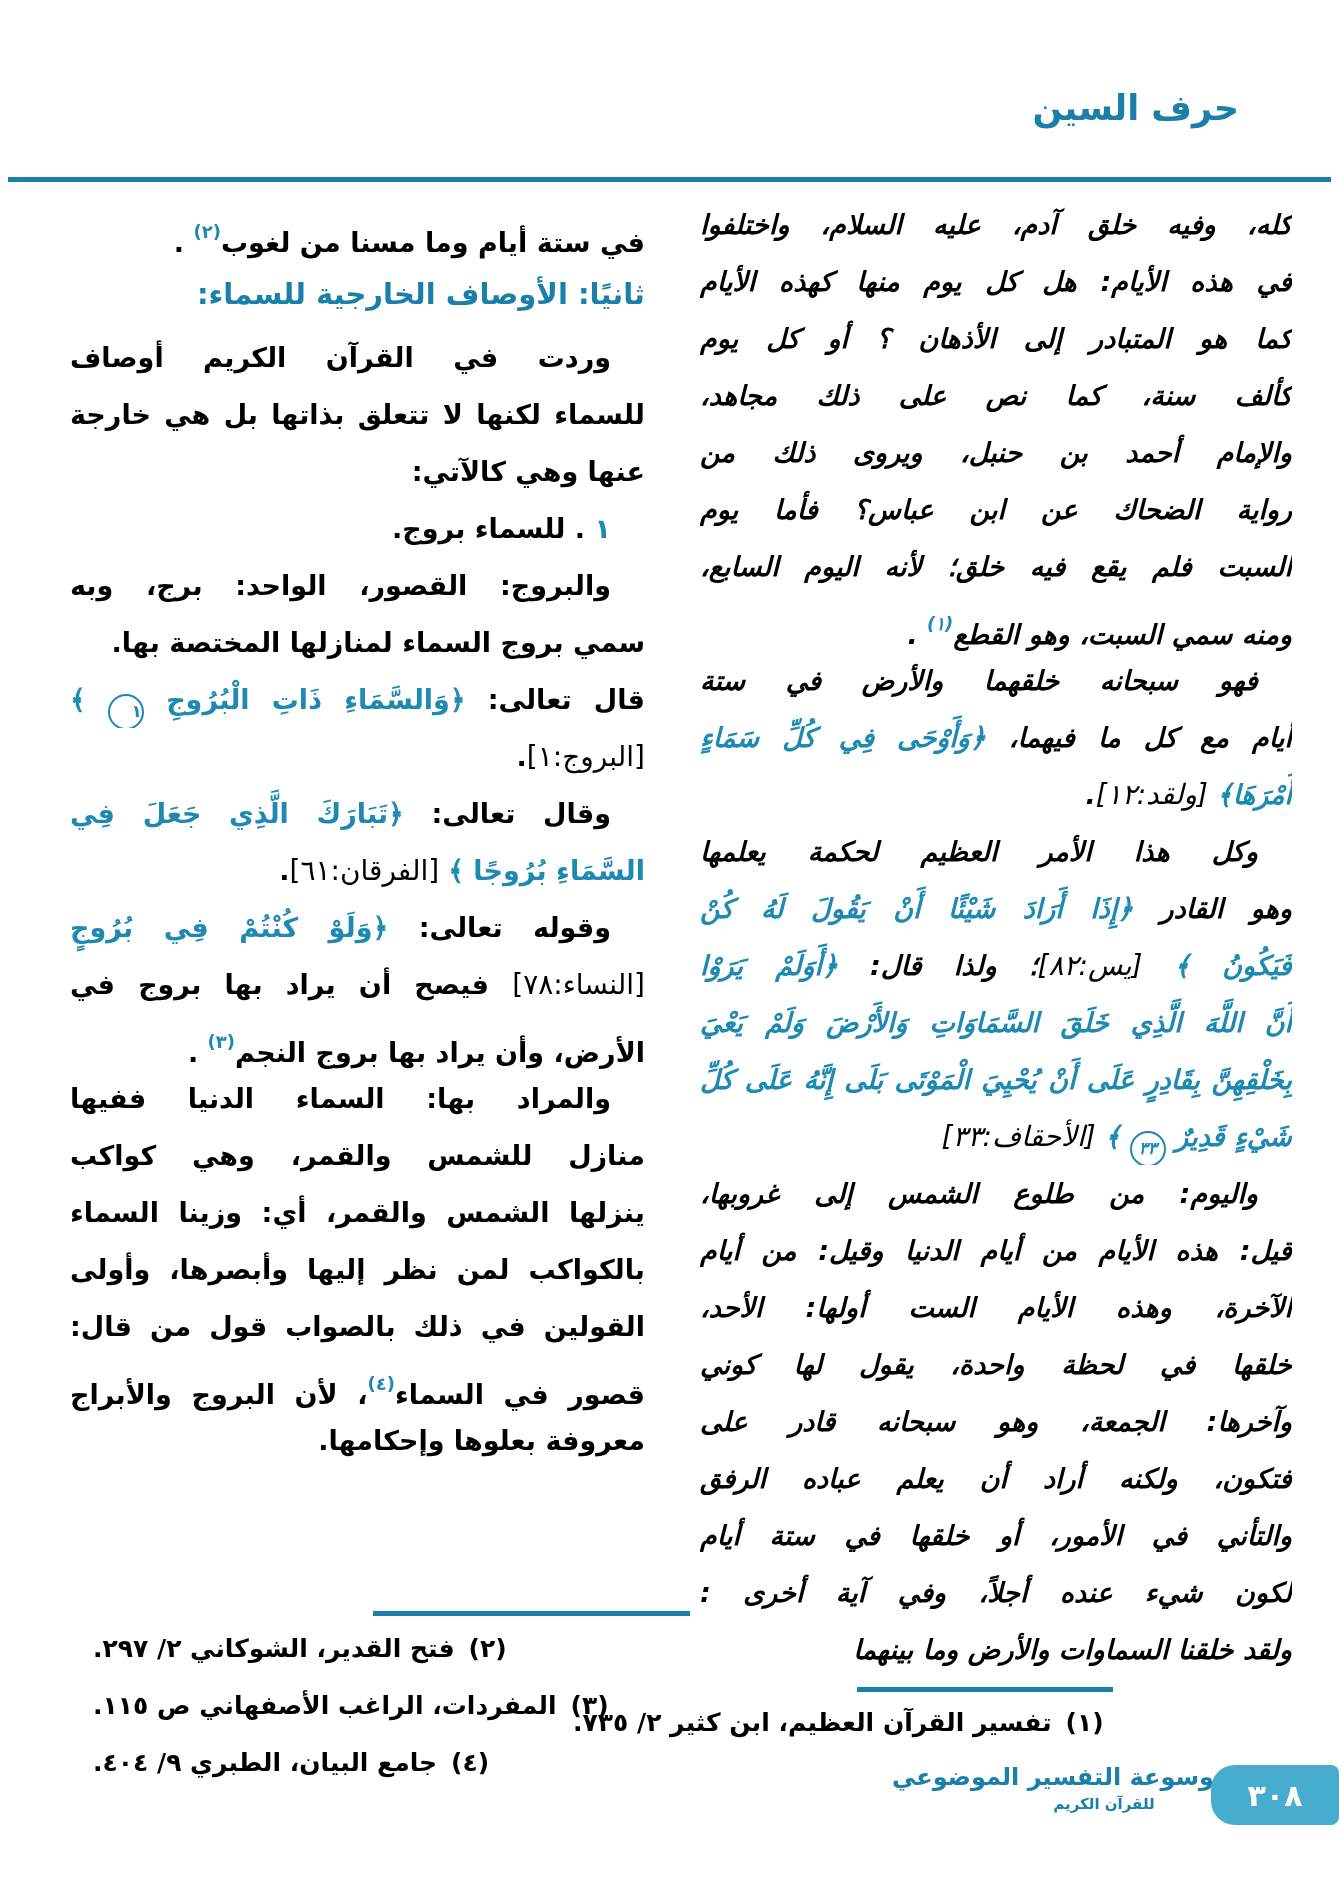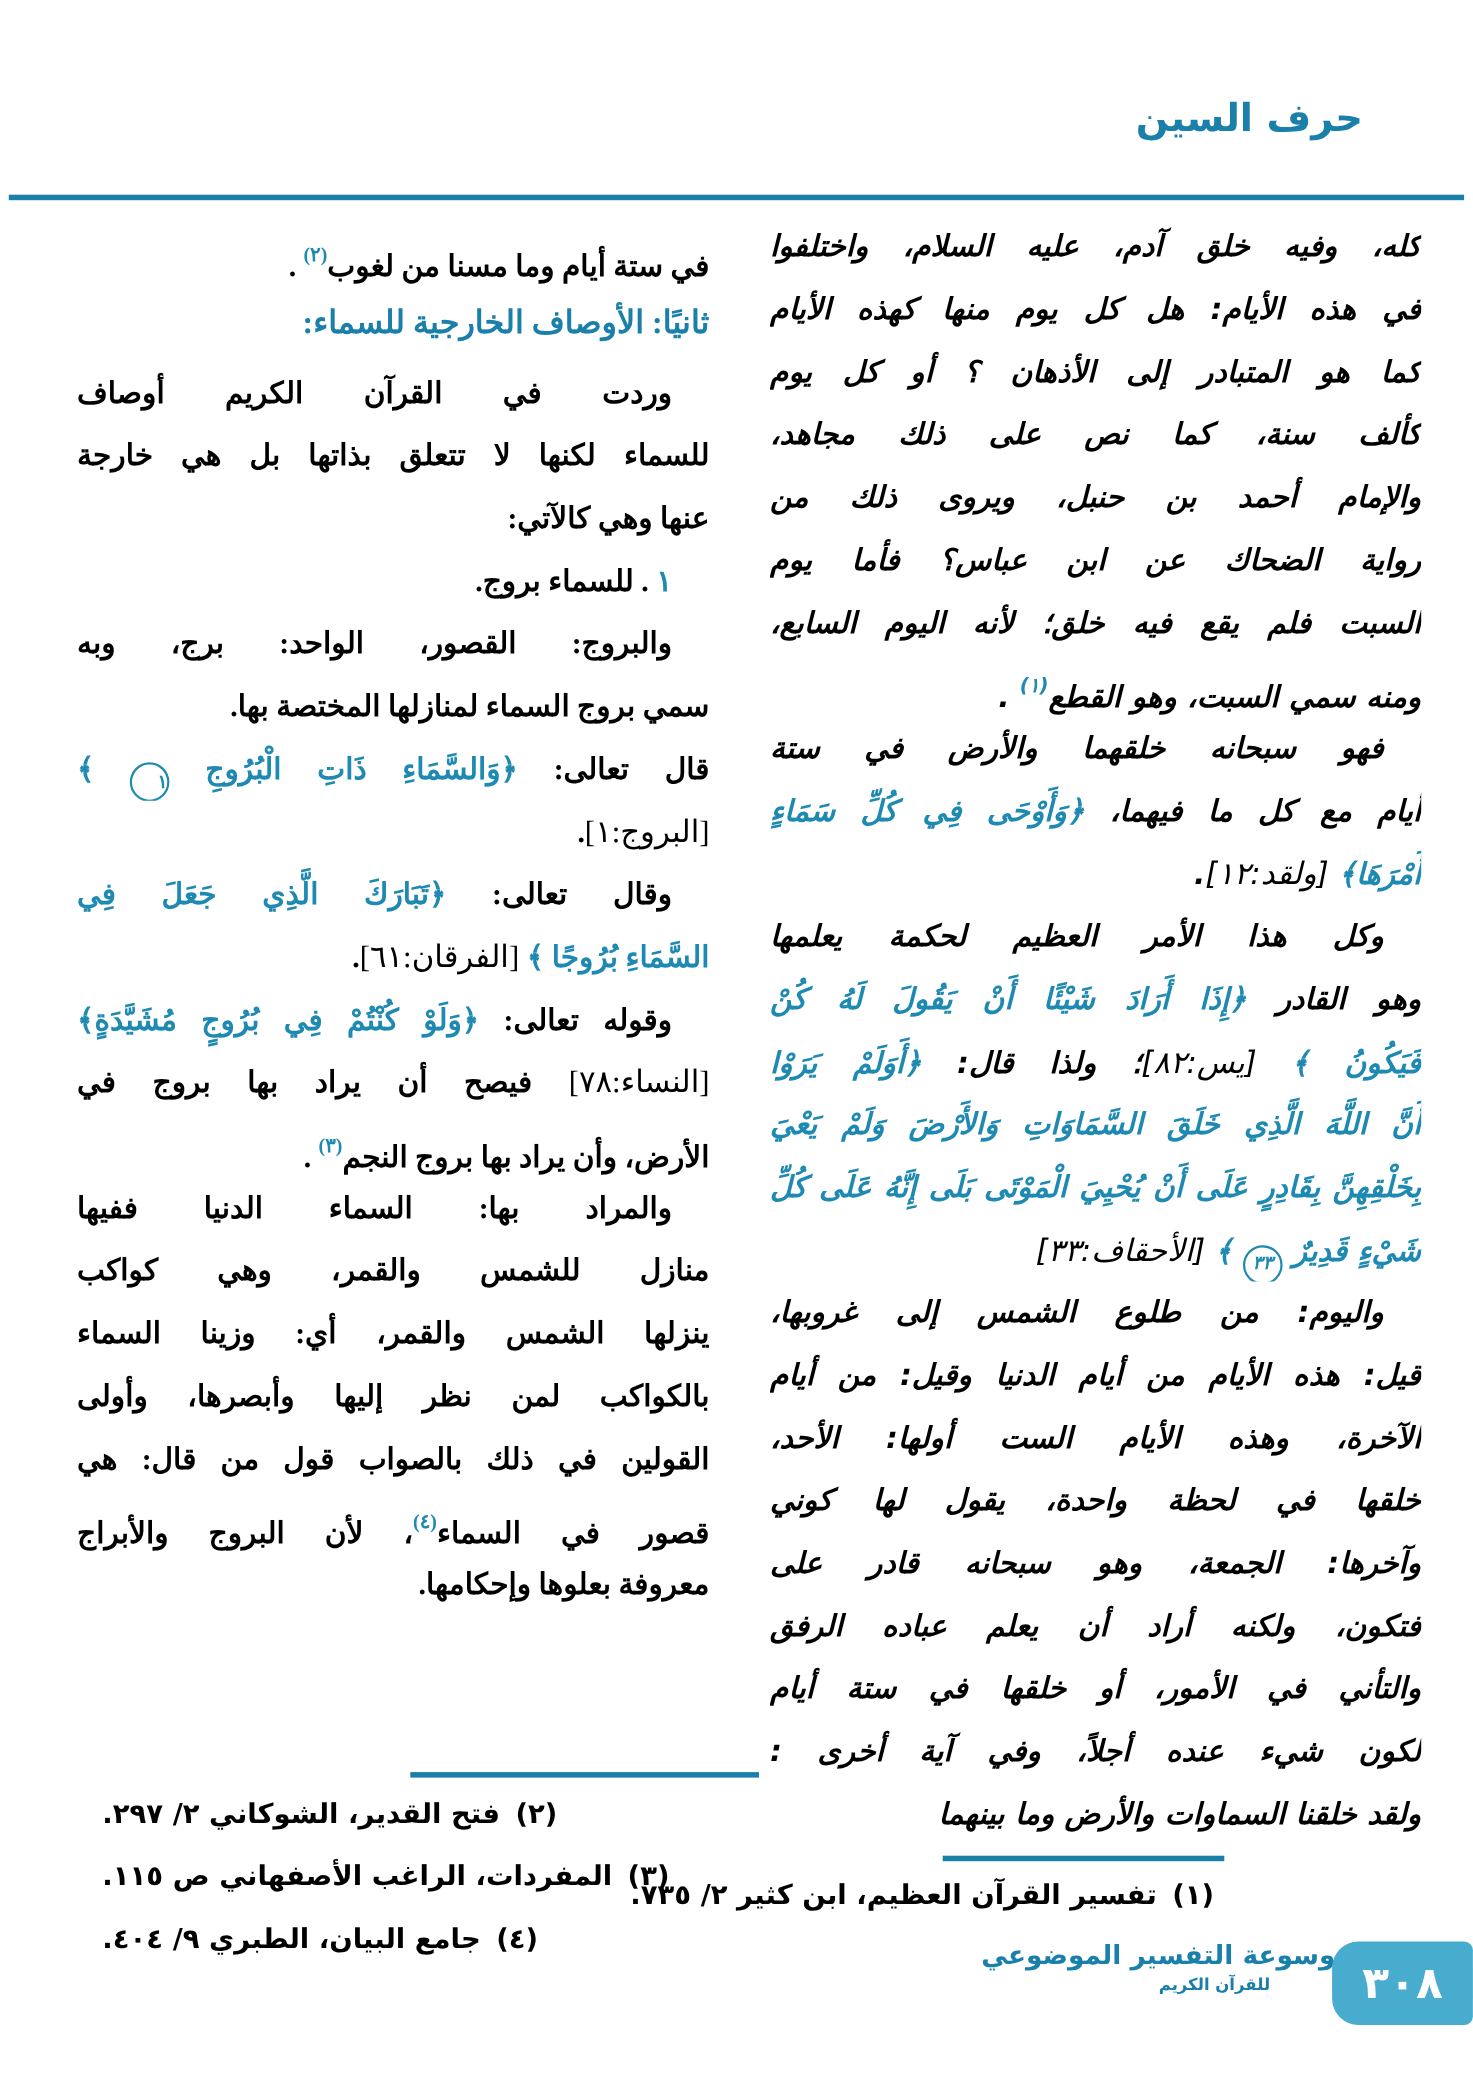--- a/index.html
+++ b/index.html
@@ -22,21 +22,21 @@
     position:absolute;top:88px;right:100px;
     font-size:35px;font-weight:bold;color:var(--accent);
     letter-spacing:-2px;
   }
   .hdr-rule{
     position:absolute;top:177px;left:8px;width:1323px;height:5px;
     background:var(--accent);
   }
   .col{position:absolute;color:var(--ink);}
   .col-right{top:196px;right:47px;width:592px;font-style:italic;}
-  .col-left{top:203px;left:70px;width:575px;font-family:Liberation Serif, serif;}
+  .col-left{top:203px;left:70px;width:575px;}
   .line{
     height:57px;line-height:57px;
     font-size:27px;font-weight:bold;
     text-align:right;
     overflow:hidden;
   }
   .line.just{text-align:justify;text-align-last:justify;}
   .line.indent{padding-right:34px;}
   .line.heading{color:var(--accent);font-size:29px;margin:6px 0;}
   .quran{color:var(--quran);}
@@ -57,24 +57,24 @@
   .fns-left{top:1620px;right:646px;width:600px;}
   .fns-right{top:1694px;right:226px;width:540px;}
   .fn-line .marker{margin-left:14px;}
   .logo{
     position:absolute;top:1763px;right:110px;width:250px;
     text-align:center;color:var(--accent);
   }
   .logo-l1{font-size:24px;font-weight:bold;white-space:nowrap;}
   .logo-l2{font-size:15px;font-weight:bold;margin-top:4px;}
   .pill{
-    position:absolute;top:1765px;right:0;width:128px;height:76px;
+    position:absolute;top:1765px;right:0;width:128px;height:60px;
     background:var(--pill);
     border-radius:24px 8px 8px 24px;
-    color:#ffffff;font-size:40px;font-weight:bold;
+    color:#ffffff;font-size:30px;font-weight:bold;
     display:flex;align-items:center;justify-content:center;
   }
 </style>
 </head>
 <body>
 
 <div class="page">
 
   <div class="hdr-title">حرف السين</div>
   <div class="hdr-rule"></div>

